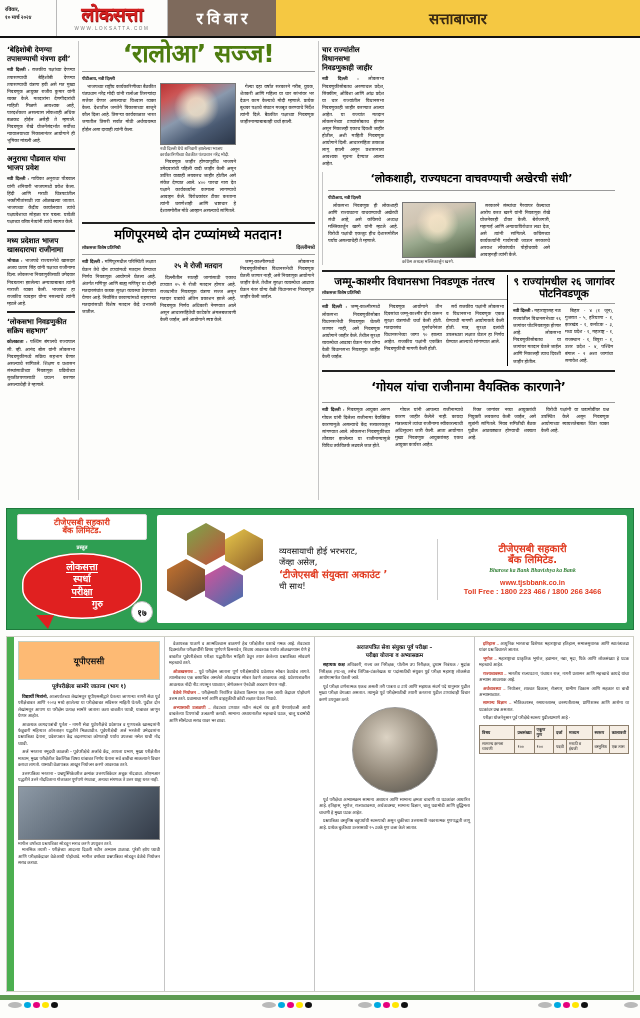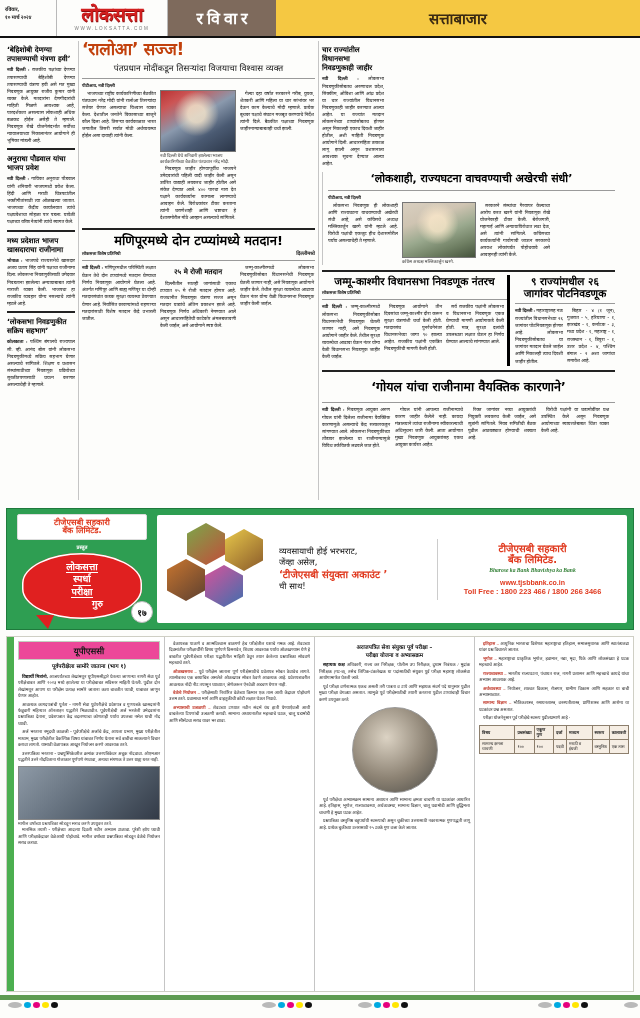--- a/index.html
+++ b/index.html
@@ -29,21 +29,21 @@
   .byline { font-size:4.6px; font-weight:bold; color:#111; }
   .body-t { font-size:4.7px; line-height:1.5; color:#1a1a1a; text-align:justify; hyphens:auto; word-break:break-word; }
   .body-t p { margin-bottom:2px; text-indent:5px; }
 
   .sub-head { font-family:"DejaVu Sans", sans-serif; font-weight:bold; font-size:8.2px; line-height:1.25; color:#000; margin:4px 0 3px 0; }
   .sub-head.sm { font-size:7.2px; }
   .hr-thin { border-top:1px solid #9a9a9a; margin:4px 0 3px 0; }
   .hr-thick { border-top:2px solid #222; margin:4px 0 3px 0; }
 
   
-  .lead-head { font-family:"DejaVu Sans", sans-serif; font-weight:bold; font-size:17px; line-height:1.05; text-align:left; color:#c2410c; letter-spacing:-0.3px; }
+  .lead-head { font-family:"DejaVu Sans", sans-serif; font-weight:bold; font-size:25px; line-height:1.05; text-align:center; color:#4d7c0f; letter-spacing:-0.3px; }
   .lead-sub { font-family:"DejaVu Sans", sans-serif; font-size:8.6px; text-align:center; margin-top:3px; color:#111; }
   .right-head { font-family:"DejaVu Sans", sans-serif; font-weight:bold; font-size:11px; line-height:1.2; text-align:center; color:#000; }
   .mid-head { font-family:"DejaVu Sans", sans-serif; font-weight:bold; font-size:13px; line-height:1.18; text-align:center; color:#000; }
   .mid-head.s2 { font-size:10.5px; }
   .band-head { font-family:"DejaVu Sans", sans-serif; font-weight:bold; font-size:12.5px; text-align:center; color:#000; padding:3px 0; }
 
   .photo { background:linear-gradient(150deg,#b33 0%,#c55 18%,#8a99ad 45%,#4a5a72 70%,#2b3648 100%); border:0.5px solid #777; position:relative; overflow:hidden; }
   .photo.k { background:linear-gradient(160deg,#d9cfc0 0%,#cfc4b2 30%,#9aa98e 55%,#6f7f63 78%,#44523b 100%); }
   .photo::after { content:""; position:absolute; inset:0; background:radial-gradient(circle at 48% 38%, rgba(255,235,205,.75) 0 16%, rgba(0,0,0,0) 42%); }
   .photo-cap { font-size:4.4px; color:#333; line-height:1.35; margin-top:1px; }
@@ -69,21 +69,21 @@
   .ad-right { width:190px; border-left:1px solid #ccc; padding:4px 5px; text-align:center; }
   .ad-right .lg1 { font-family:"DejaVu Sans", sans-serif; font-weight:bold; font-size:10px; color:#e03a1f; line-height:1.15; }
   .ad-right .tag { font-family:"Liberation Serif", serif; font-style:italic; font-size:5.6px; color:#2e7d32; font-weight:bold; margin-top:1px; }
   .ad-right .web { font-family:"Liberation Sans", sans-serif; font-weight:bold; font-size:7px; color:#e03a1f; margin-top:6px; }
   .ad-right .toll { font-family:"Liberation Sans", sans-serif; font-weight:bold; font-size:7.4px; color:#e03a1f; margin-top:1px; }
 
   
   .bottom { position:absolute; left:6px; top:636px; width:628px; height:356px; border:1px solid #cfcfc4; background:#fff; display:flex; }
   .green-strip { width:7px; background:#4caf50; }
   .bcol { padding:4px 4px 0 4px; }
-  .sec-title { background:#ec4899; text-align:center; font-family:"DejaVu Sans", sans-serif; font-weight:bold; font-size:8.5px; color:#1a1a1a; padding:3px 0; border:1px solid #c3cfc0; }
+  .sec-title { background:#fdba74; text-align:center; font-family:"DejaVu Sans", sans-serif; font-weight:bold; font-size:8.5px; color:#1a1a1a; padding:13px 0; border:1px solid #c3cfc0; }
   .sec-sub { text-align:center; font-family:"DejaVu Sans", sans-serif; font-size:5.6px; font-weight:bold; color:#111; margin:3px 0 3px 0; line-height:1.35; }
   .micro { font-size:4.35px; line-height:1.48; text-align:justify; color:#1c1c1c; }
   .micro p { margin-bottom:2px; text-indent:4px; }
   .bullet { color:#c0392b; font-weight:bold; }
   .photo-sq { height:54px; background:linear-gradient(135deg,#8e9aa6,#55616f 60%,#333b47); border:0.5px solid #888; margin:3px 0 1px 0; position:relative; overflow:hidden; }
   .photo-circ { width:86px; height:86px; border-radius:50%; margin:4px auto; background:radial-gradient(circle at 40% 35%, #dcd3c4, #8d8374 55%, #4a4a46); border:1px solid #999; }
 
   table.spec { width:100%; border-collapse:collapse; font-size:4.2px; margin-top:3px; background:#f6eee4; }
   table.spec th, table.spec td { border:0.5px solid #8d7f6d; padding:1.5px 2px; text-align:left; color:#1a1a1a; }
   table.spec th { font-weight:bold; }
@@ -158,21 +158,20 @@
         <div class="body-t">
           <span class="byline">कोलकाता :</span>
           <span>पश्चिम बंगालचे राज्यपाल सी. व्ही. आनंद बोस यांनी लोकसभा निवडणुकीमध्ये सक्रिय सहभाग घेणार असल्याचे सांगितले. शिक्षण व प्रशासन संस्थांसाठीच्या निवडणूक प्रक्रियेच्या सुरळीतपणासाठी प्रयत्न करणार असल्याचेही ते म्हणाले.</span>
         </div>
       </div>
     </div>
 
     <div class="col vrule" style="width:240px;">
 
       <div class="lead-head">‘रालोआ’ सज्ज!</div>
-      <div class="lead-sub">पंतप्रधान मोदींकडून तिसऱ्यांदा विजयाचा विश्वास व्यक्त</div>
       <div class="hr-thin"></div>
       <div class="byline" style="font-size:4.4px;">पीटीआय, नवी दिल्ली</div>
 
       <div style="display:flex; gap:4px; margin-top:2px;">
         <div style="width:74px;">
           <div class="body-t">
               <p>भाजपच्या राष्ट्रीय कार्यकारिणीच्या बैठकीत पंतप्रधान नरेंद्र मोदी यांनी रालोआ तिसऱ्यांदा सत्तेवर येणार असल्याचा विश्वास व्यक्त केला. देशातील जनतेने विकासाच्या बाजूने कौल दिला आहे. तिसऱ्या कार्यकाळात भारत जगातील तिसरी सर्वात मोठी अर्थव्यवस्था होईल असा दावाही त्यांनी केला.</p>
             </div>
         </div>
         <div style="width:76px;">
@@ -274,21 +273,21 @@
                 </div>
             </div>
             <div style="width:58px;">
               <div class="body-t">
                   <p>सर्व राजकीय पक्षांनी लोकसभा व विधानसभा निवडणूक एकत्र घेण्याची मागणी आयोगाकडे केली होती. मात्र, सुरक्षा दलांची उपलब्धता लक्षात घेऊन हा निर्णय घेण्यात आल्याचे सांगण्यात आले.</p>
                 </div>
             </div>
           </div>
         </div>
 
-        <div style="flex:1; border-left:3px solid #000000; padding-left:5px;">
+        <div style="flex:1; border-left:1px solid #000000; padding-left:5px;">
           <div class="mid-head s2">९ राज्यांमधील २६ जागांवर पोटनिवडणूक</div>
           <div class="hr-thin"></div>
           <div style="display:flex; gap:4px;">
             <div style="width:48px;">
               <div class="body-t">
                 <span class="byline">नवी दिल्ली :</span>
                 <span>महाराष्ट्रासह नऊ राज्यांतील विधानसभेच्या २६ जागांवर पोटनिवडणूक होणार आहे. लोकसभा निवडणुकीसोबतच या जागांवर मतदान घेतले जाईल आणि निकालही त्याच दिवशी जाहीर होतील.</span>
               </div>
             </div>
             <div style="width:48px;">

